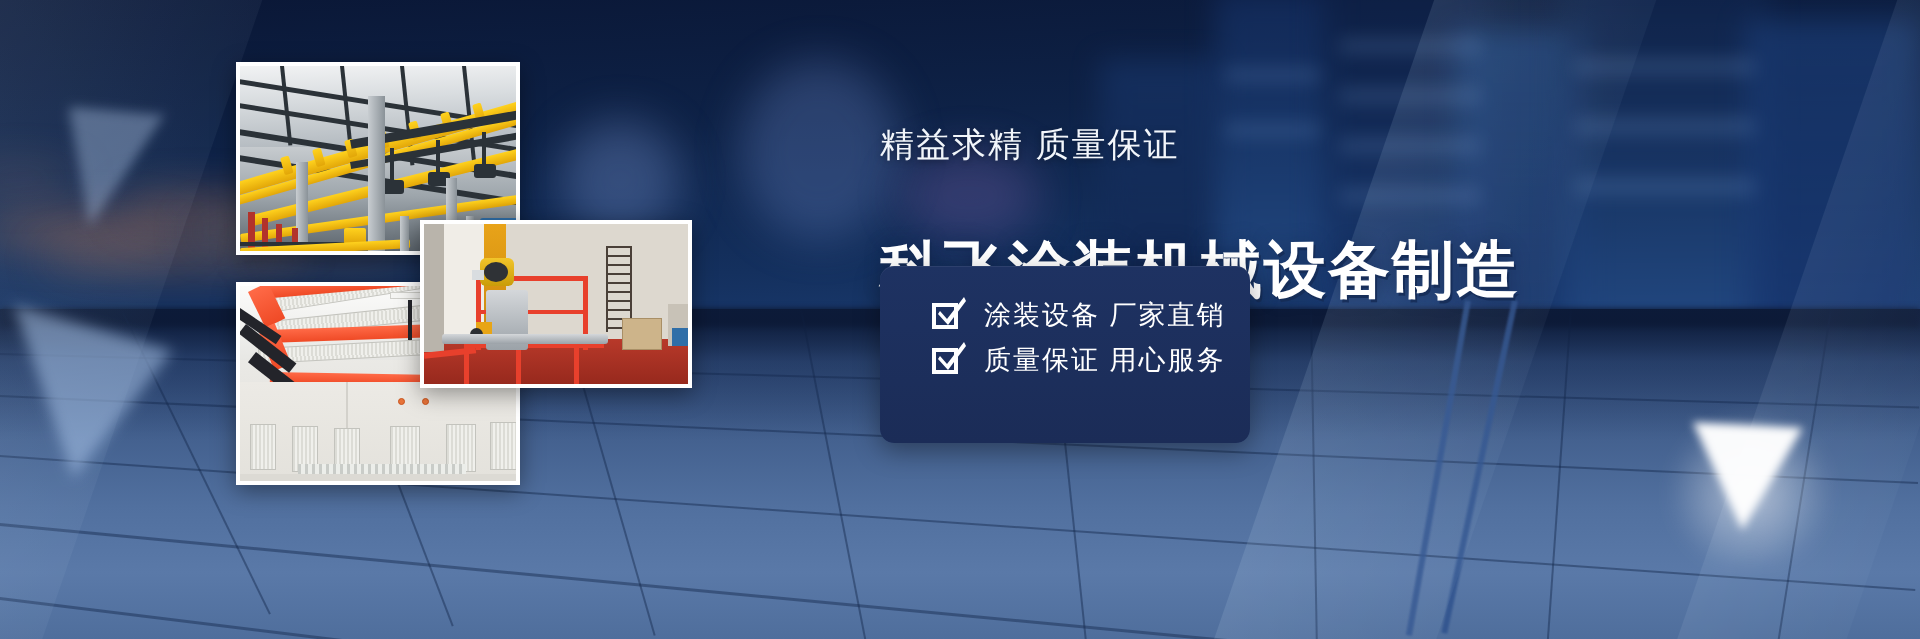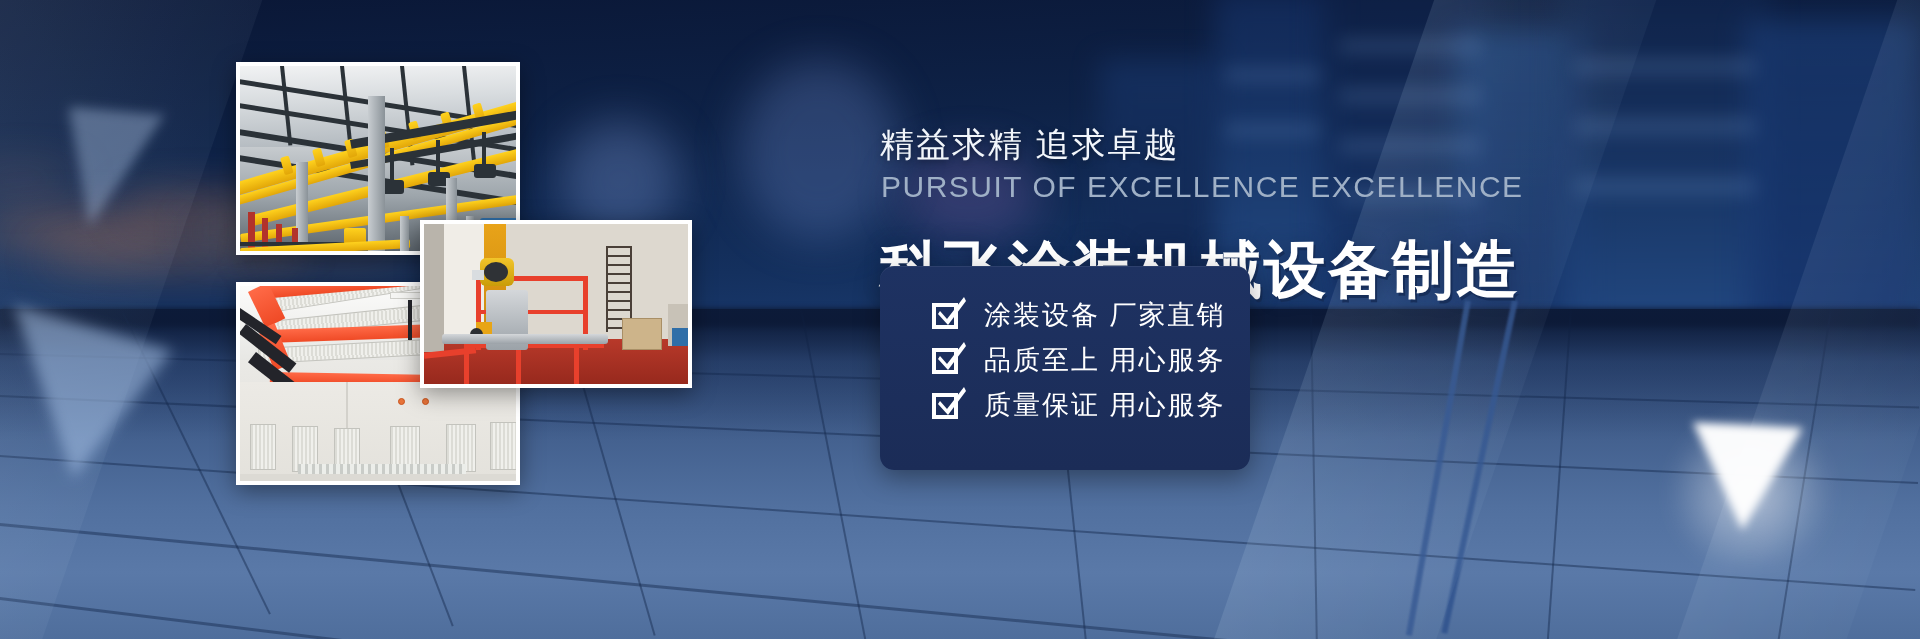--- a/index.html
+++ b/index.html
@@ -173,21 +173,21 @@
   .headline {
     position:absolute; left:0px; top:228px;
     font-size:62px; font-weight:bold; letter-spacing:2px; color:#ffffff;
     white-space:nowrap;
     text-shadow: 2px 3px 0 rgba(21,44,86,.85), 0 0 18px rgba(10,25,60,.45);
   }
 
   #feature-box {
     position:absolute; left:-149px; top:266px;
     left:0px; top:266px;
-    width:370px; height:204px;
+    width:370px; height:177px;
     background:linear-gradient(180deg,#1e3262 0%,#1b2c57 100%);
     border-radius:14px;
     box-shadow:0 8px 26px rgba(0,0,0,.35), inset 0 1px 0 rgba(255,255,255,.07);
   }
   .feat-list { position:absolute; left:52px; top:26px; }
   .feat-row { display:flex; align-items:center; height:45px; margin-bottom:0px; }
   .feat-row + .feat-row { margin-top:0px; }
   .chk { position:relative; width:32px; height:32px; margin-right:20px; flex:0 0 32px; }
   .chk .bx {
     position:absolute; left:0; top:4px; width:26px; height:26px;
@@ -404,48 +404,38 @@
 
       <div class="lf-box" style="left:198px;top:94px;width:40px;height:32px;"></div>
 
       <div class="lf-wall" style="left:244px;top:80px;width:28px;height:42px;background:#c8c2b7;"></div>
       <div style="position:absolute;left:248px;top:104px;width:24px;height:18px;background:#2f6ea8;"></div>
     </div>
   </div>
 
   <div id="text-block">
 
-    <div class="tagline">精益求精  追求卓越</div>
-
-    <div class="subline">PURSUIT OF EXCELLENCE EXCELLENCE</div>
+    <div class="tagline">精益求精  质量保证</div>
+
 
     <div class="headline">科飞涂装机械设备制造</div>
 
     <div id="feature-box">
       <div class="feat-list">
 
         <div class="feat-row">
           <span class="chk">
             <span class="bx"></span>
             <svg class="mk" viewBox="0 0 30 30" aria-hidden="true">
               <path d="M4 15 L11 23 L28 1 L30 5 L12 29 L2 18 Z" fill="#ffffff"></path>
             </svg>
           </span>
           <span class="feat-text">涂装设备  厂家直销</span>
         </div>
 
-        <div class="feat-row">
-          <span class="chk">
-            <span class="bx"></span>
-            <svg class="mk" viewBox="0 0 30 30" aria-hidden="true">
-              <path d="M4 15 L11 23 L28 1 L30 5 L12 29 L2 18 Z" fill="#ffffff"></path>
-            </svg>
-          </span>
-          <span class="feat-text">品质至上  用心服务</span>
-        </div>
 
         <div class="feat-row">
           <span class="chk">
             <span class="bx"></span>
             <svg class="mk" viewBox="0 0 30 30" aria-hidden="true">
               <path d="M4 15 L11 23 L28 1 L30 5 L12 29 L2 18 Z" fill="#ffffff"></path>
             </svg>
           </span>
           <span class="feat-text">质量保证  用心服务</span>
         </div>

